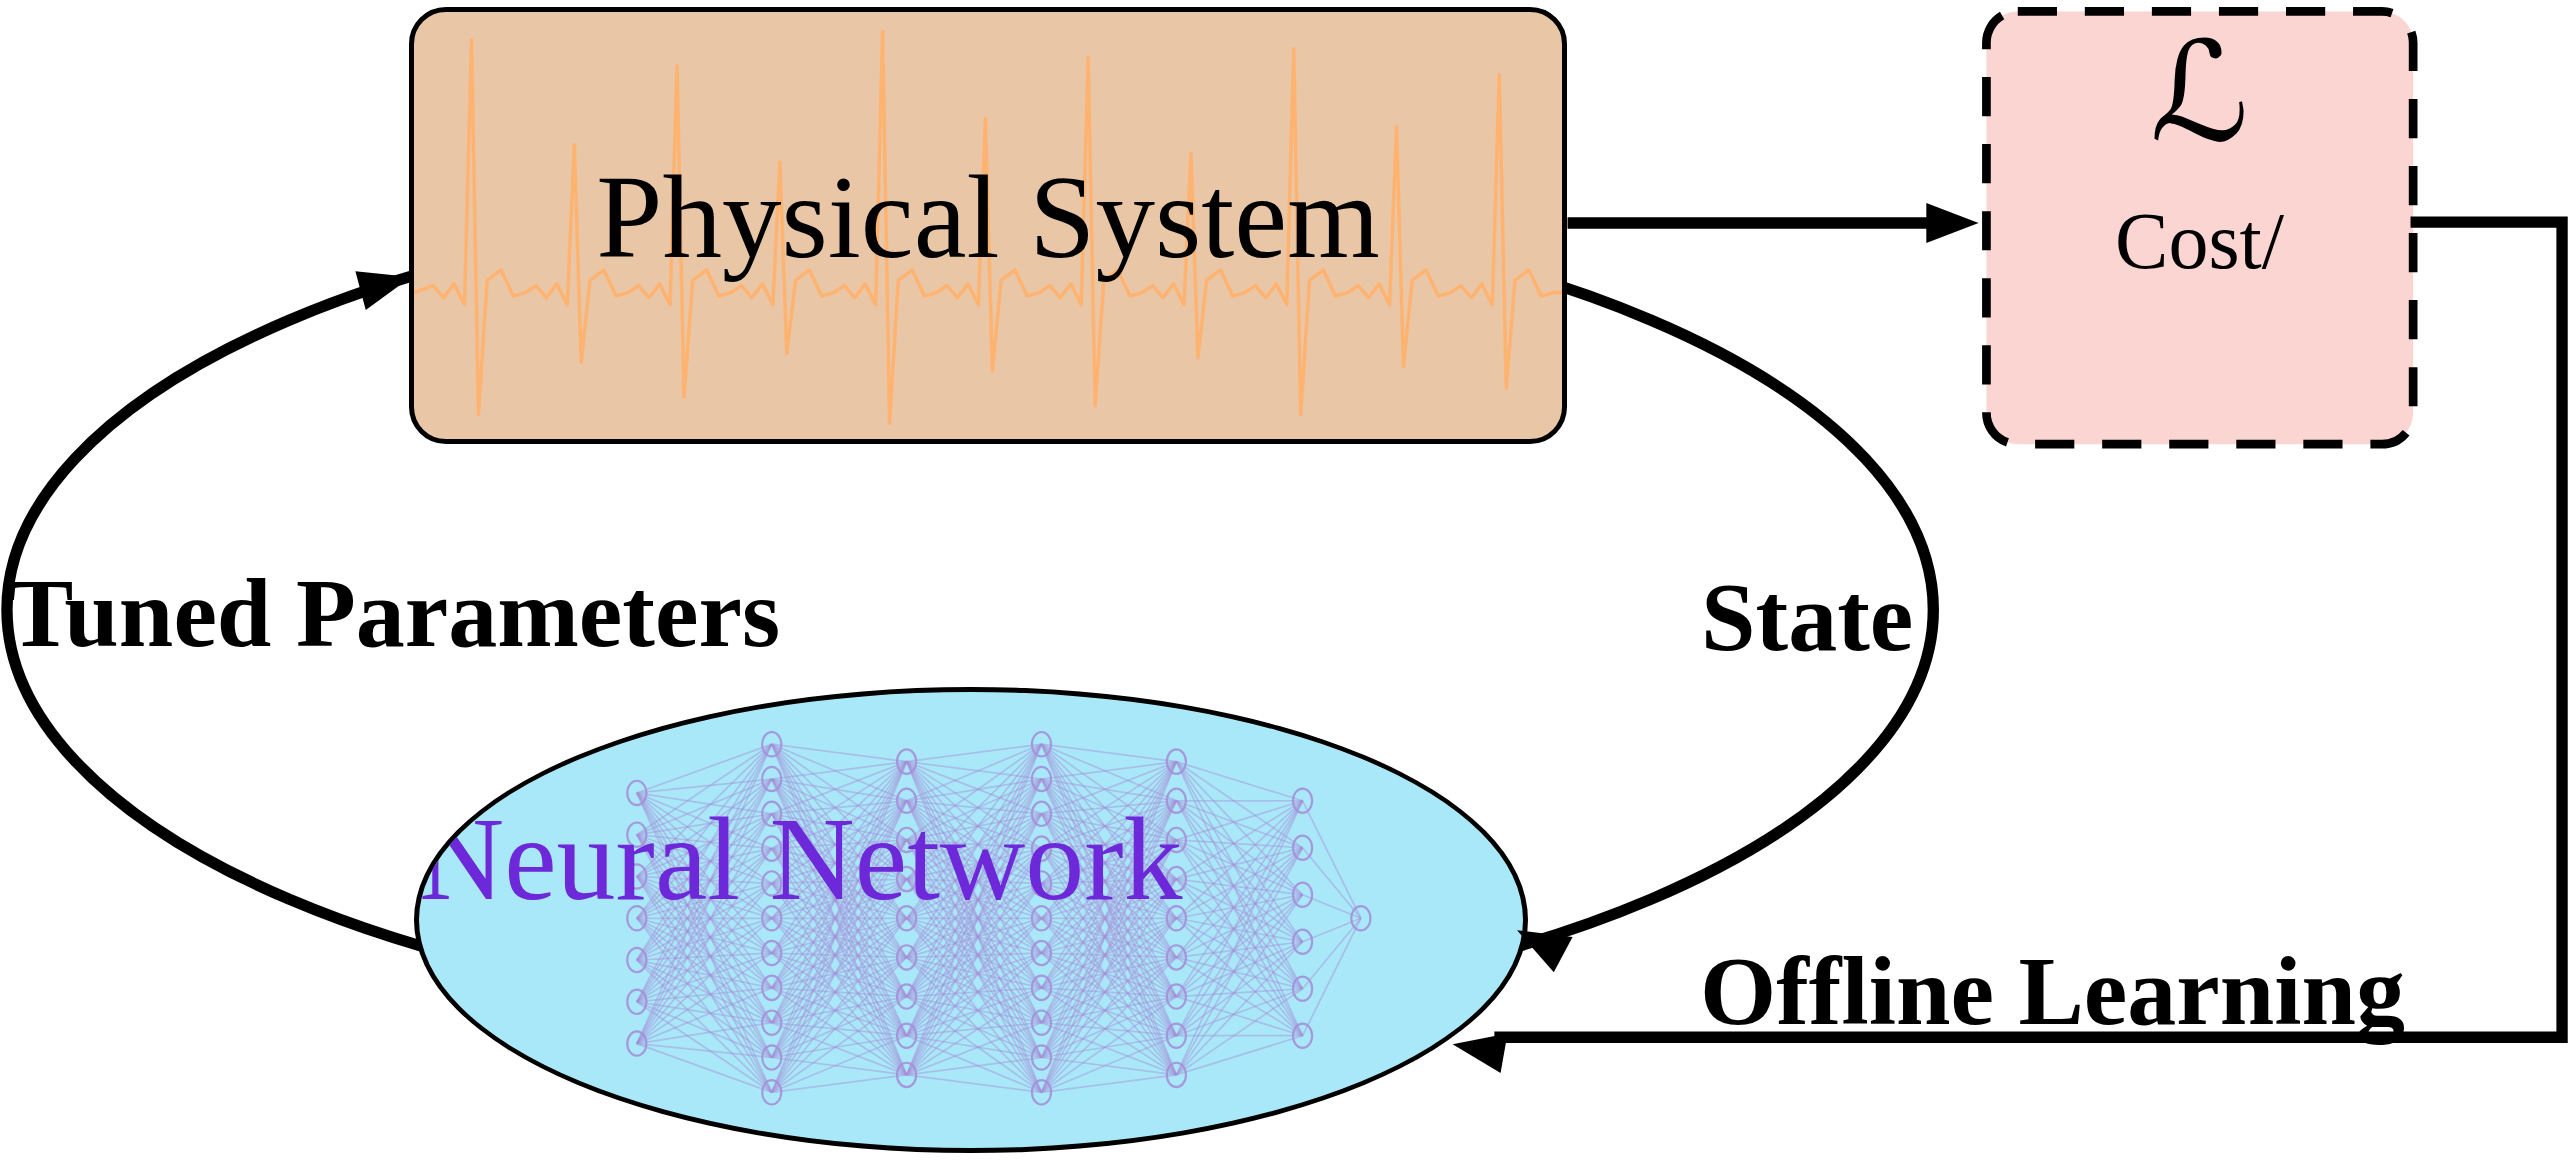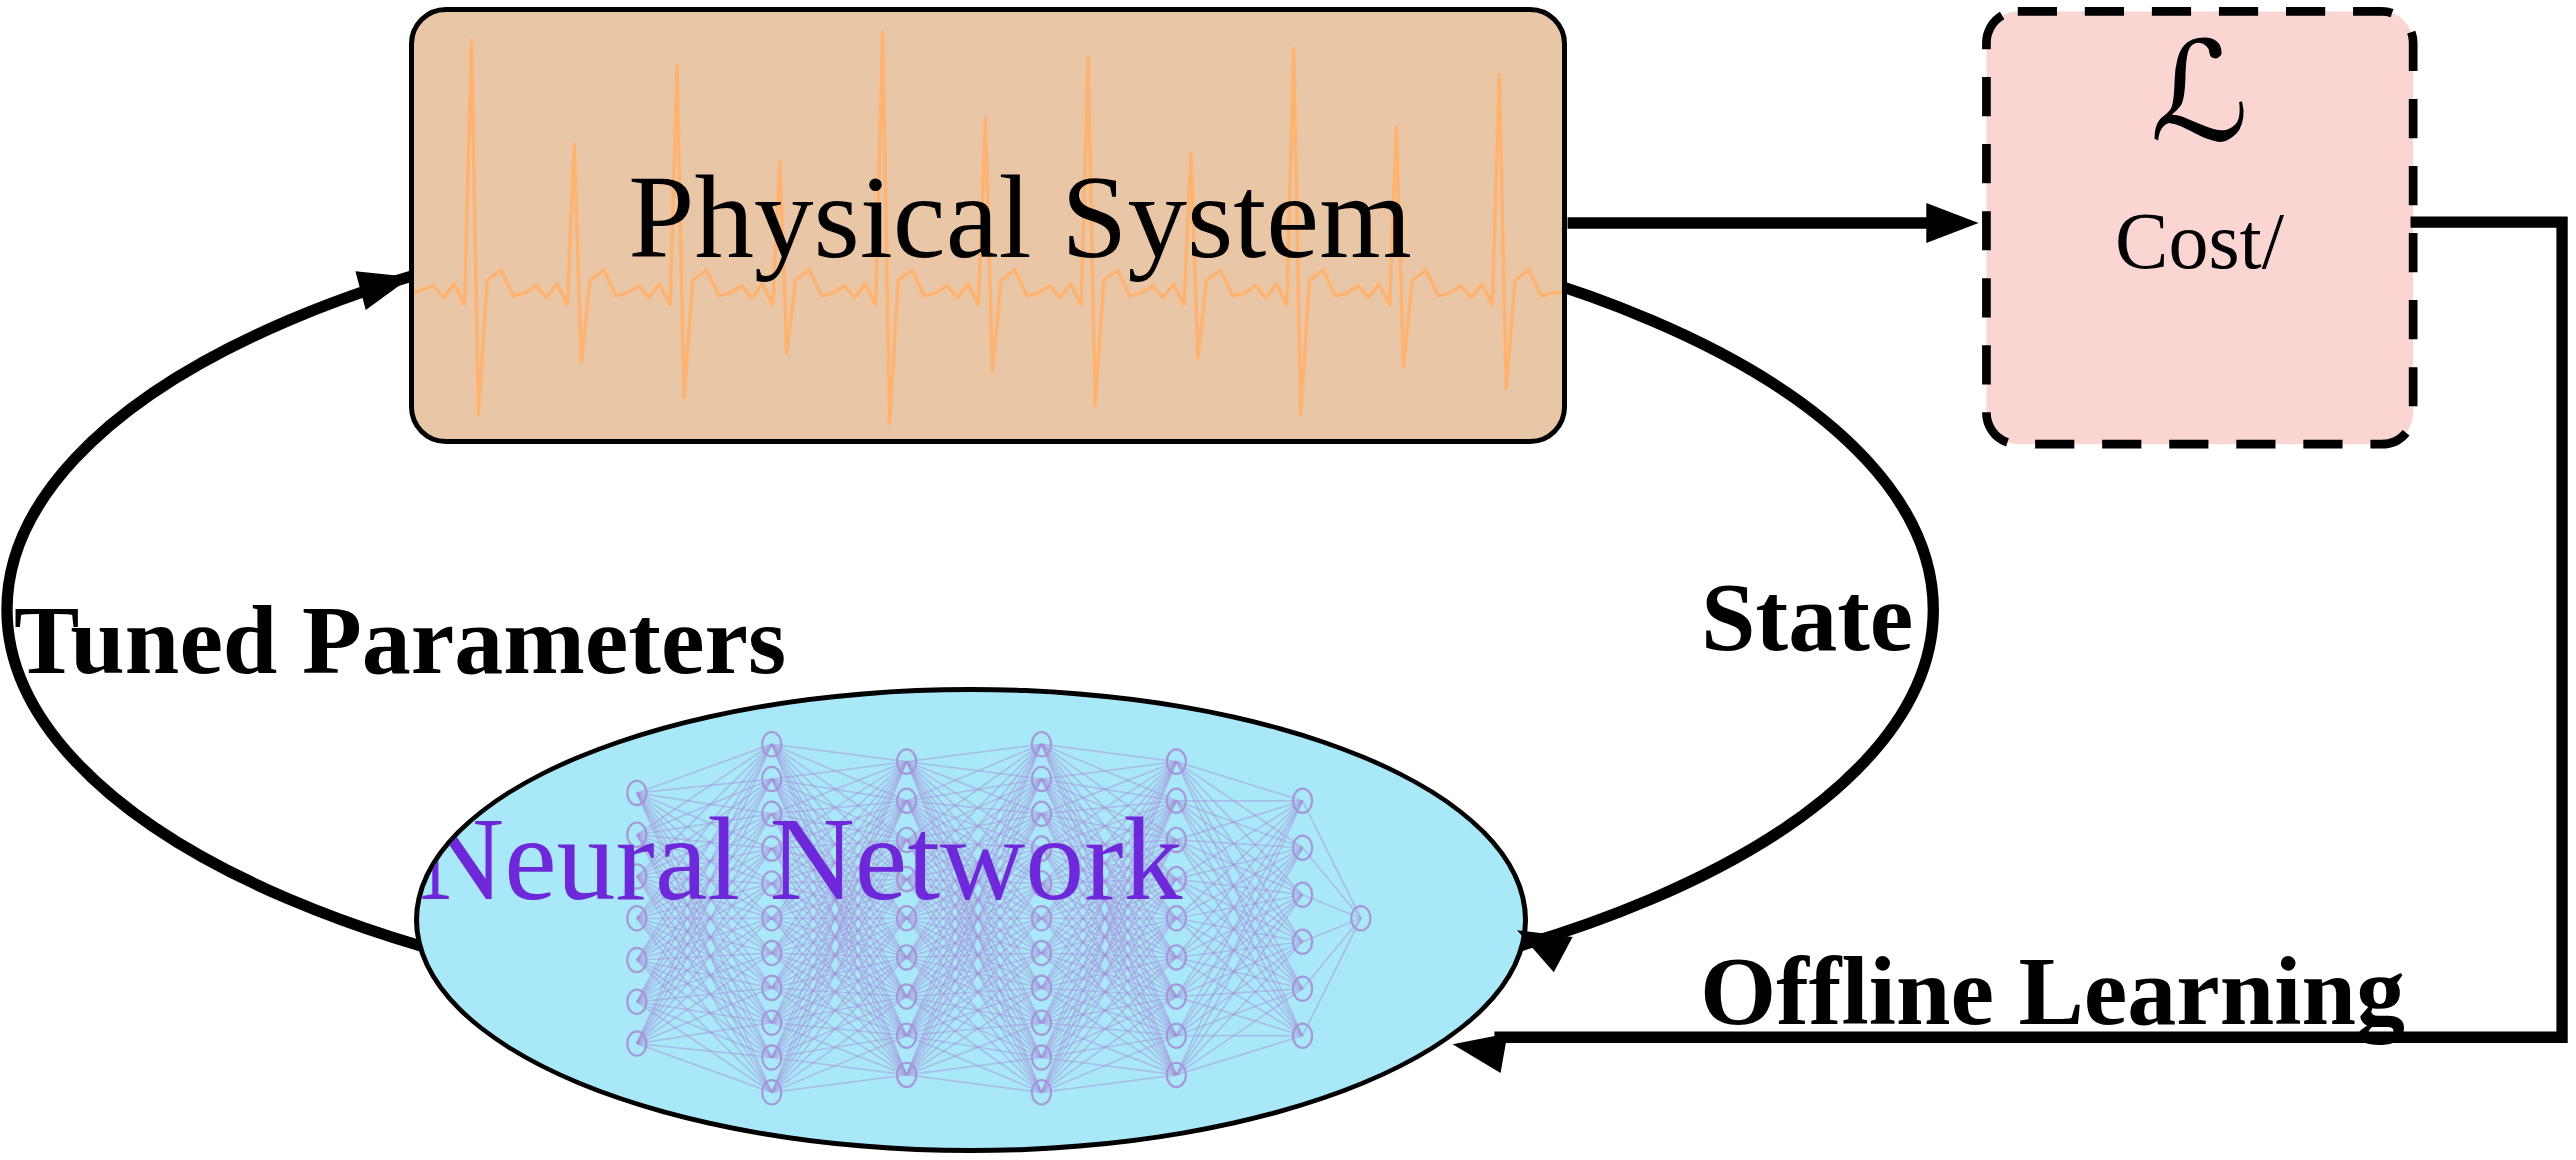--- a/index.html
+++ b/index.html
@@ -41,21 +41,20 @@
     width: 1148px; height: 427px;
   }
   #phys-label {
     position: absolute;
     left: 0; top: 146px;
     width: 100%;
     text-align: center;
     font-size: 119px;
     color: #000;
     line-height: 1.0;
-    padding-left: 32px;
   }
 
   
   #nn-ellipse {
     position: absolute;
     left: 414px; top: 687px;
     width: 1104px; height: 456px;
     background: #a9e8f8;
     border: 5.2px solid #000;
     border-radius: 50%;
@@ -93,21 +92,21 @@
   
   .edge-label {
     position: absolute;
     font-weight: bold;
     font-size: 98px;
     color: #000;
     white-space: nowrap;
     z-index: 3;
     line-height: 1.0;
   }
-  #label-tuned   { left: 14px;   top: 564px; margin-top: 27px; }
+  #label-tuned   { left: 8px;   top: 564px; }
   #label-state   { left: 1701px; top: 568px; }
   #label-offline { left: 1700px; top: 942px; }
 </style>
 </head>
 <body>
 
 <div id="canvas">
 
   <svg id="loop-svg" class="overlay" viewBox="0 0 2958 1333">
     <ellipse cx="1114" cy="700" rx="1106" ry="470" fill="none" stroke="#000000" stroke-width="13"></ellipse>

